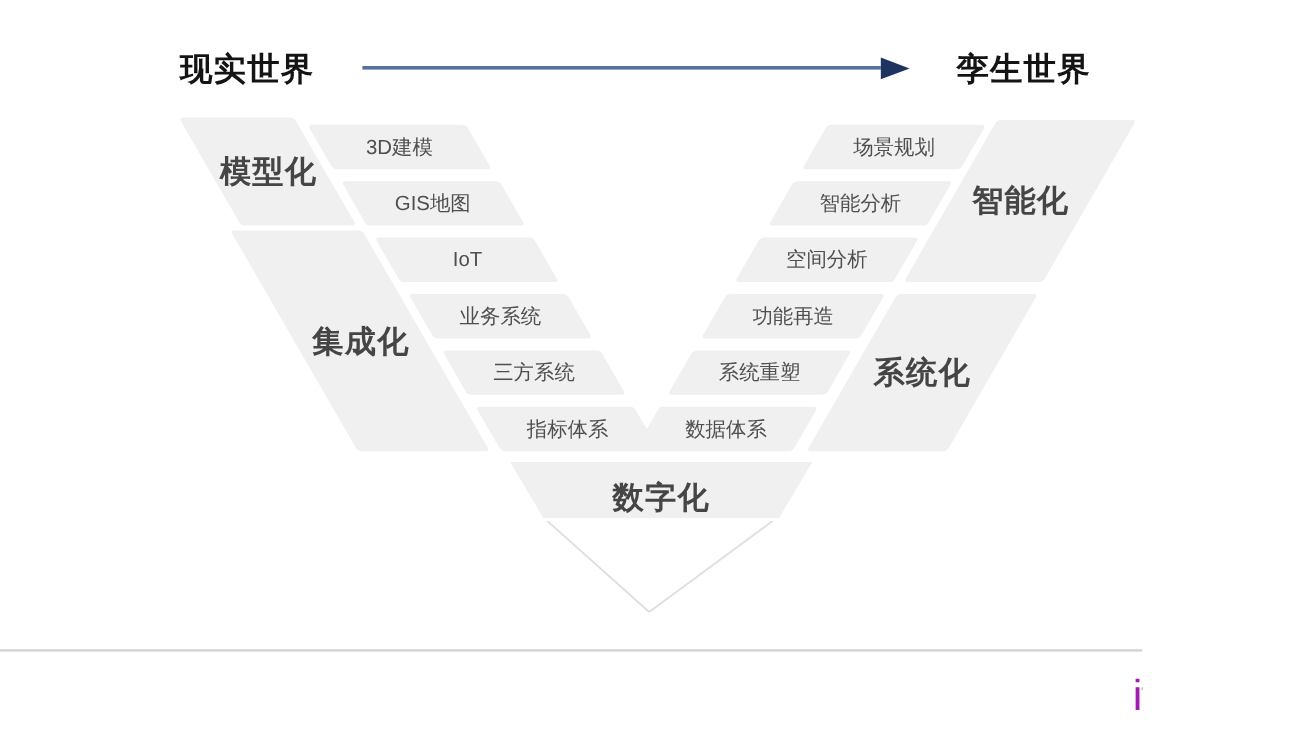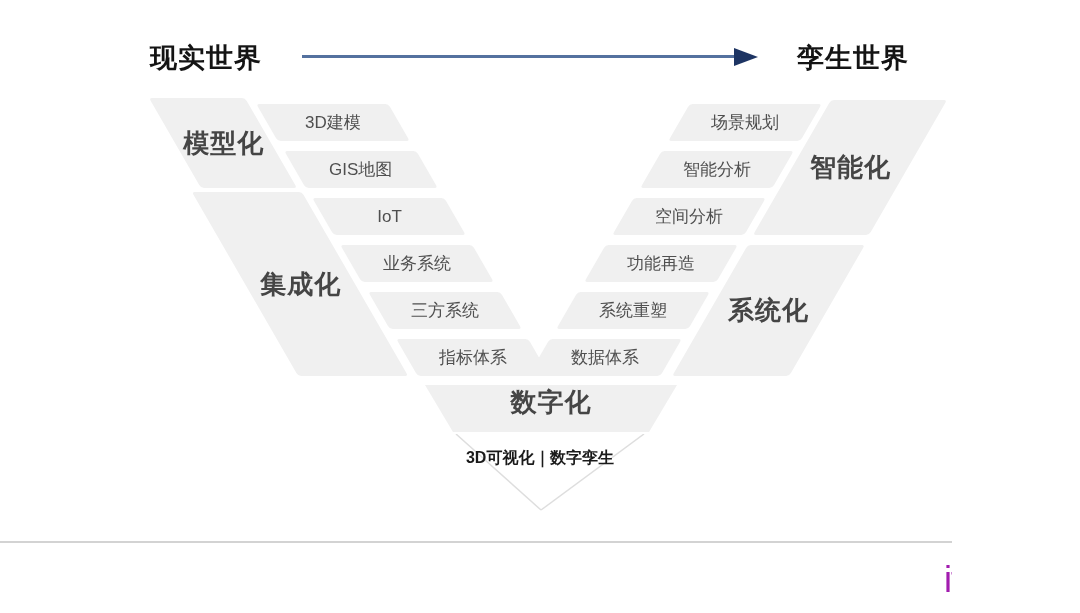--- a/index.html
+++ b/index.html
@@ -23,21 +23,21 @@
   }
   .vshape.larm{transform:skewX(30deg);}
   .vshape.rarm{transform:skewX(-30deg);}
   .vshape.larm .txt{transform:skewX(-30deg);}
   .vshape.rarm .txt{transform:skewX(30deg);}
   .txt{display:block;white-space:nowrap;}
   .txt.big{font-size:26px;font-weight:700;color:#454545;letter-spacing:1px;}
   .txt.sm{font-size:17px;font-weight:500;color:#4f4f4f;}
   .trapezoid{
     position:absolute;background:#f0f0f0;
-    display:flex;align-items:flex-start;justify-content:center;
+    display:flex;align-items:flex-end;justify-content:center;
   }
   .sub-label{
     position:absolute;font-size:16px;font-weight:700;color:#1a1a1a;text-align:center;white-space:nowrap;
   }
   .vlines{position:absolute;}
   
   .divider{position:absolute;left:0;width:1080px;height:2px;background:#d3d3d3;}
   .caption{position:absolute;font-size:18px;color:#9d9d9d;white-space:nowrap;}
   .logo{
     position:absolute;font-size:36px;font-weight:400;color:#a21caf;
@@ -110,21 +110,20 @@
 
   <div class="trapezoid" style="left:425px;top:385px;width:252px;height:47px;clip-path:polygon(0 0,100% 0,calc(100% - 28px) 100%,28px 100%);">
     <span class="txt big">数字化</span>
   </div>
 
   <svg class="vlines" style="left:440px;top:434px;" width="210" height="80" viewBox="0 0 210 80">
     <line x1="16" y1="0" x2="101" y2="76" stroke="#dedede" stroke-width="1.5"></line>
     <line x1="204" y1="0" x2="101" y2="76" stroke="#dedede" stroke-width="1.5"></line>
   </svg>
 
-  <div class="sub-label" style="left:430px;top:448px;width:220px;">3D可视化｜数字孪生</div>
 
   <div class="divider" style="top:541px;"></div>
 
   <div class="logo" style="left:944px;top:559px;">ifenxi</div>
   <svg class="logo-arrow" style="left:1043px;top:550px;" width="30" height="30" viewBox="0 0 34 34">
     <path d="M3 31 L19 11" stroke="#1b2d5e" stroke-width="7"></path>
     <path d="M12 2 L33 8 L20 22 Z" fill="#1b2d5e"></path>
   </svg>
 
 </div>

